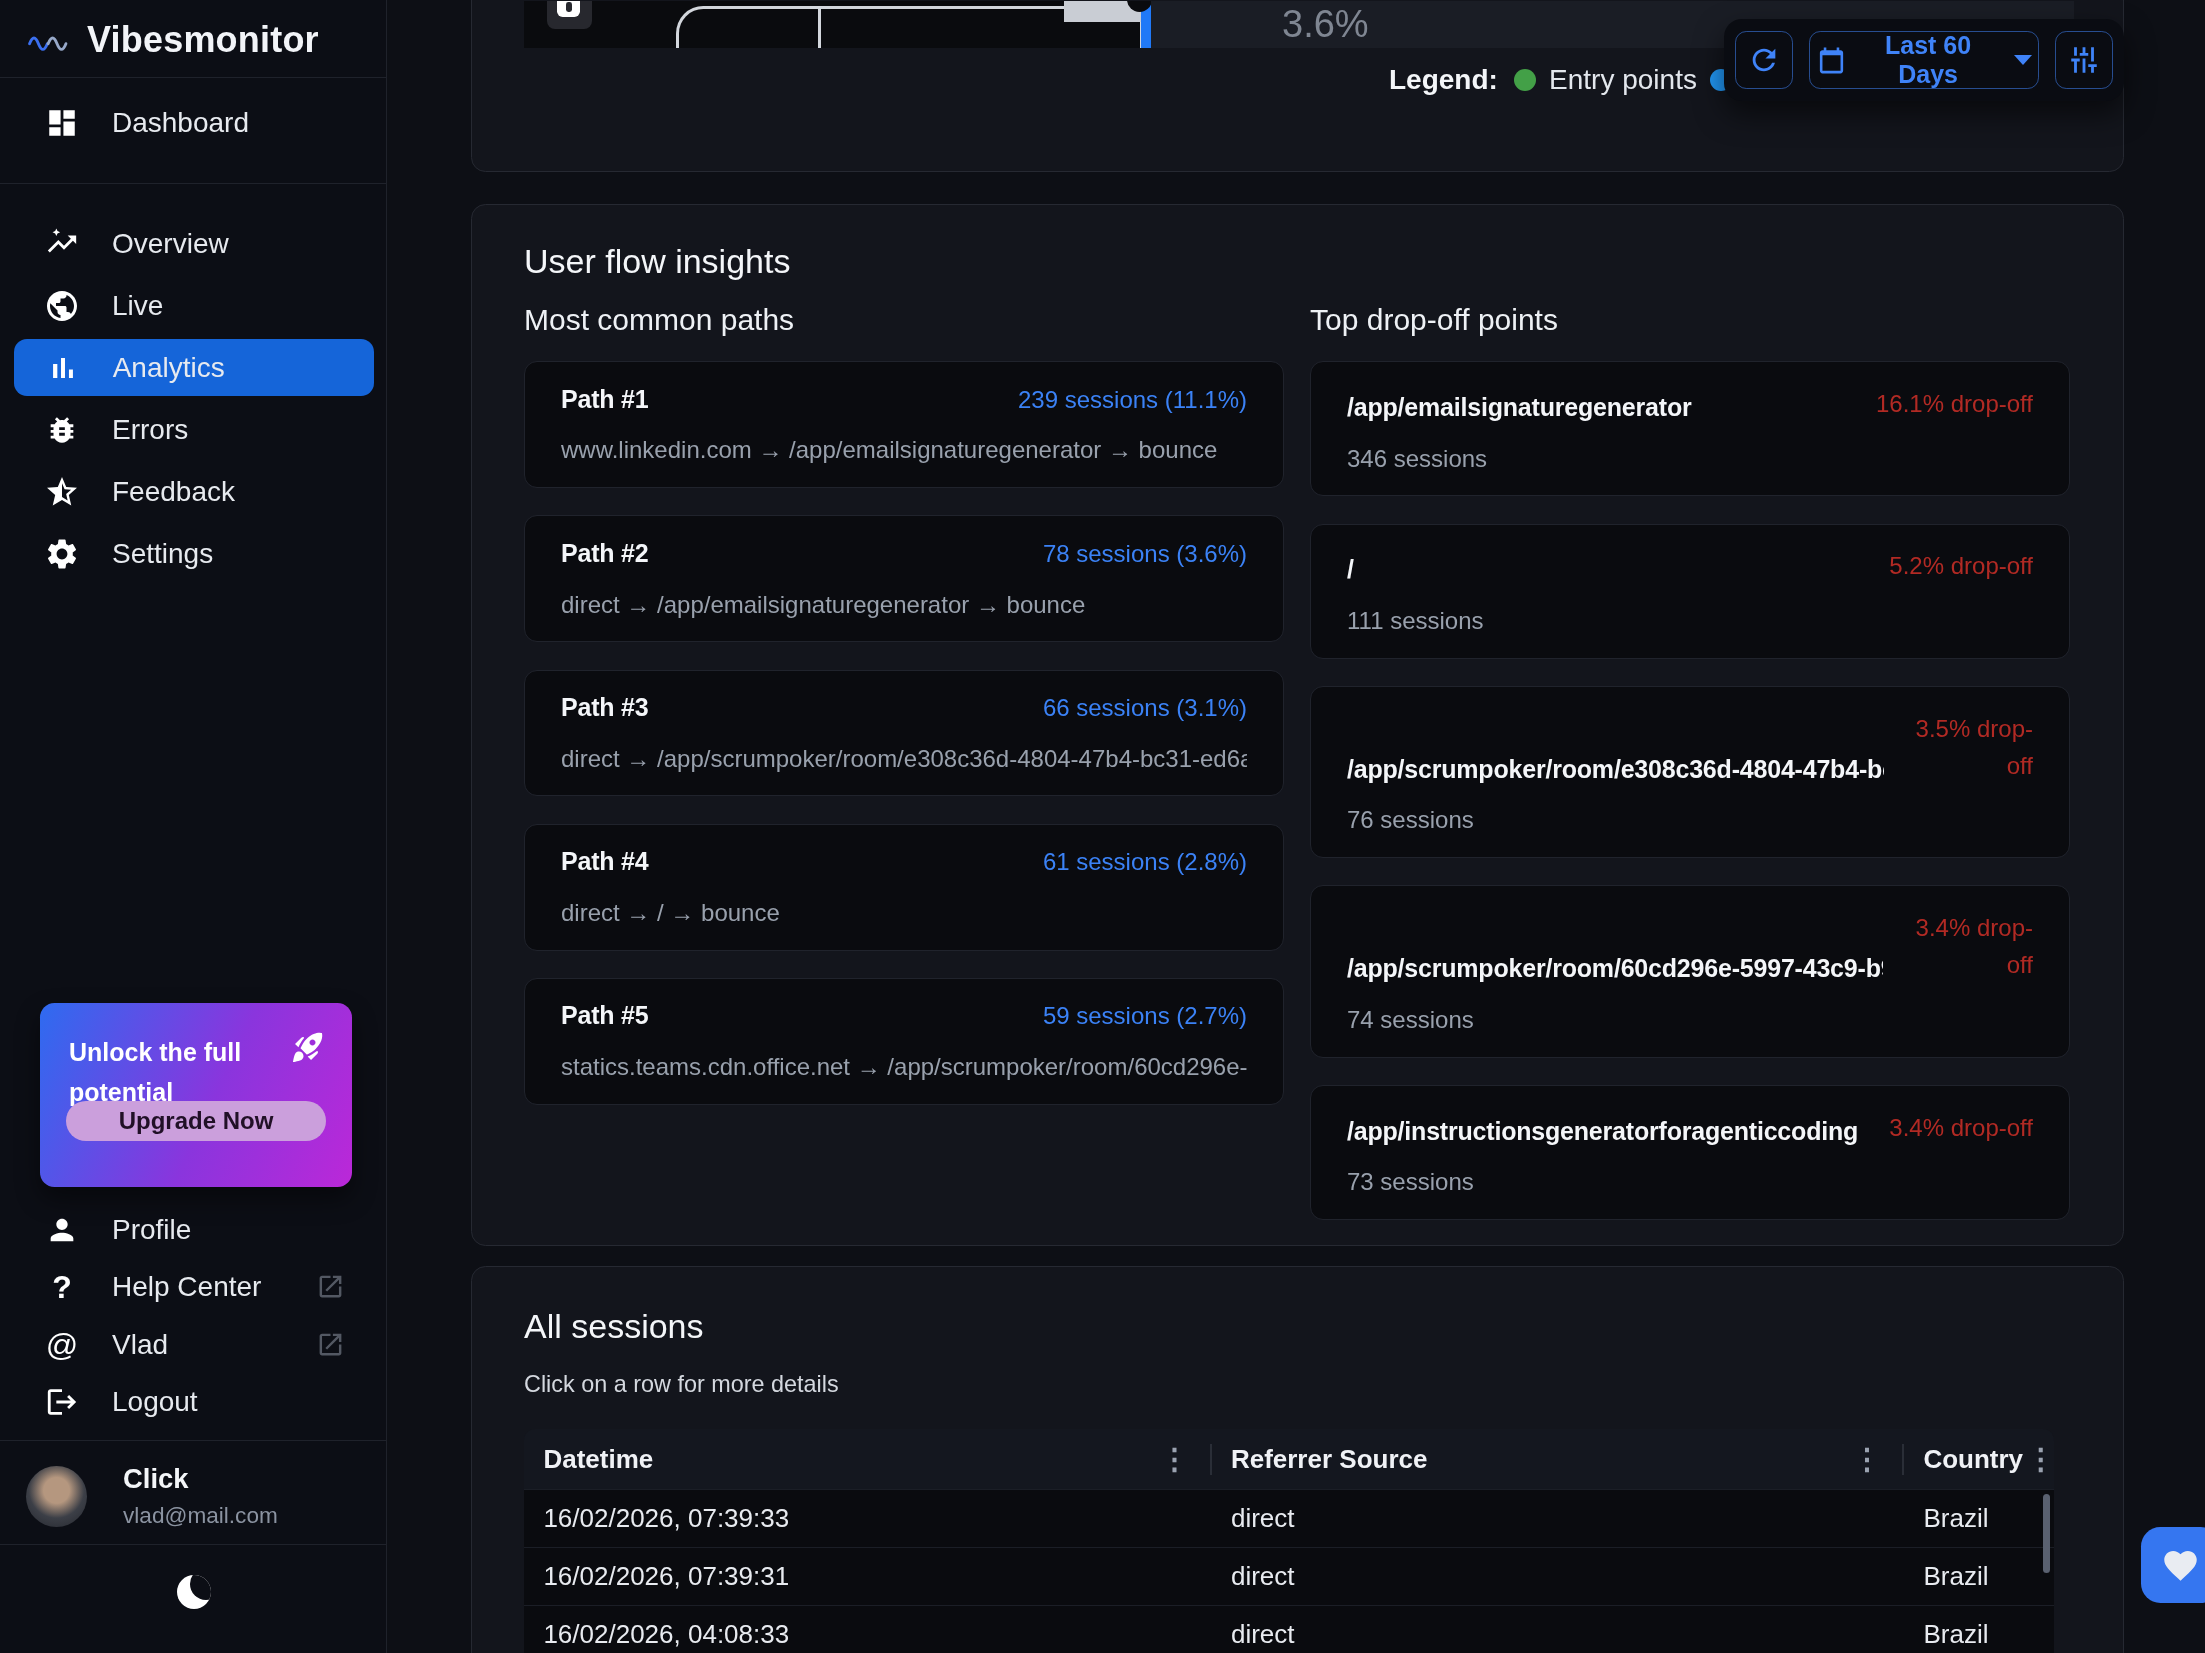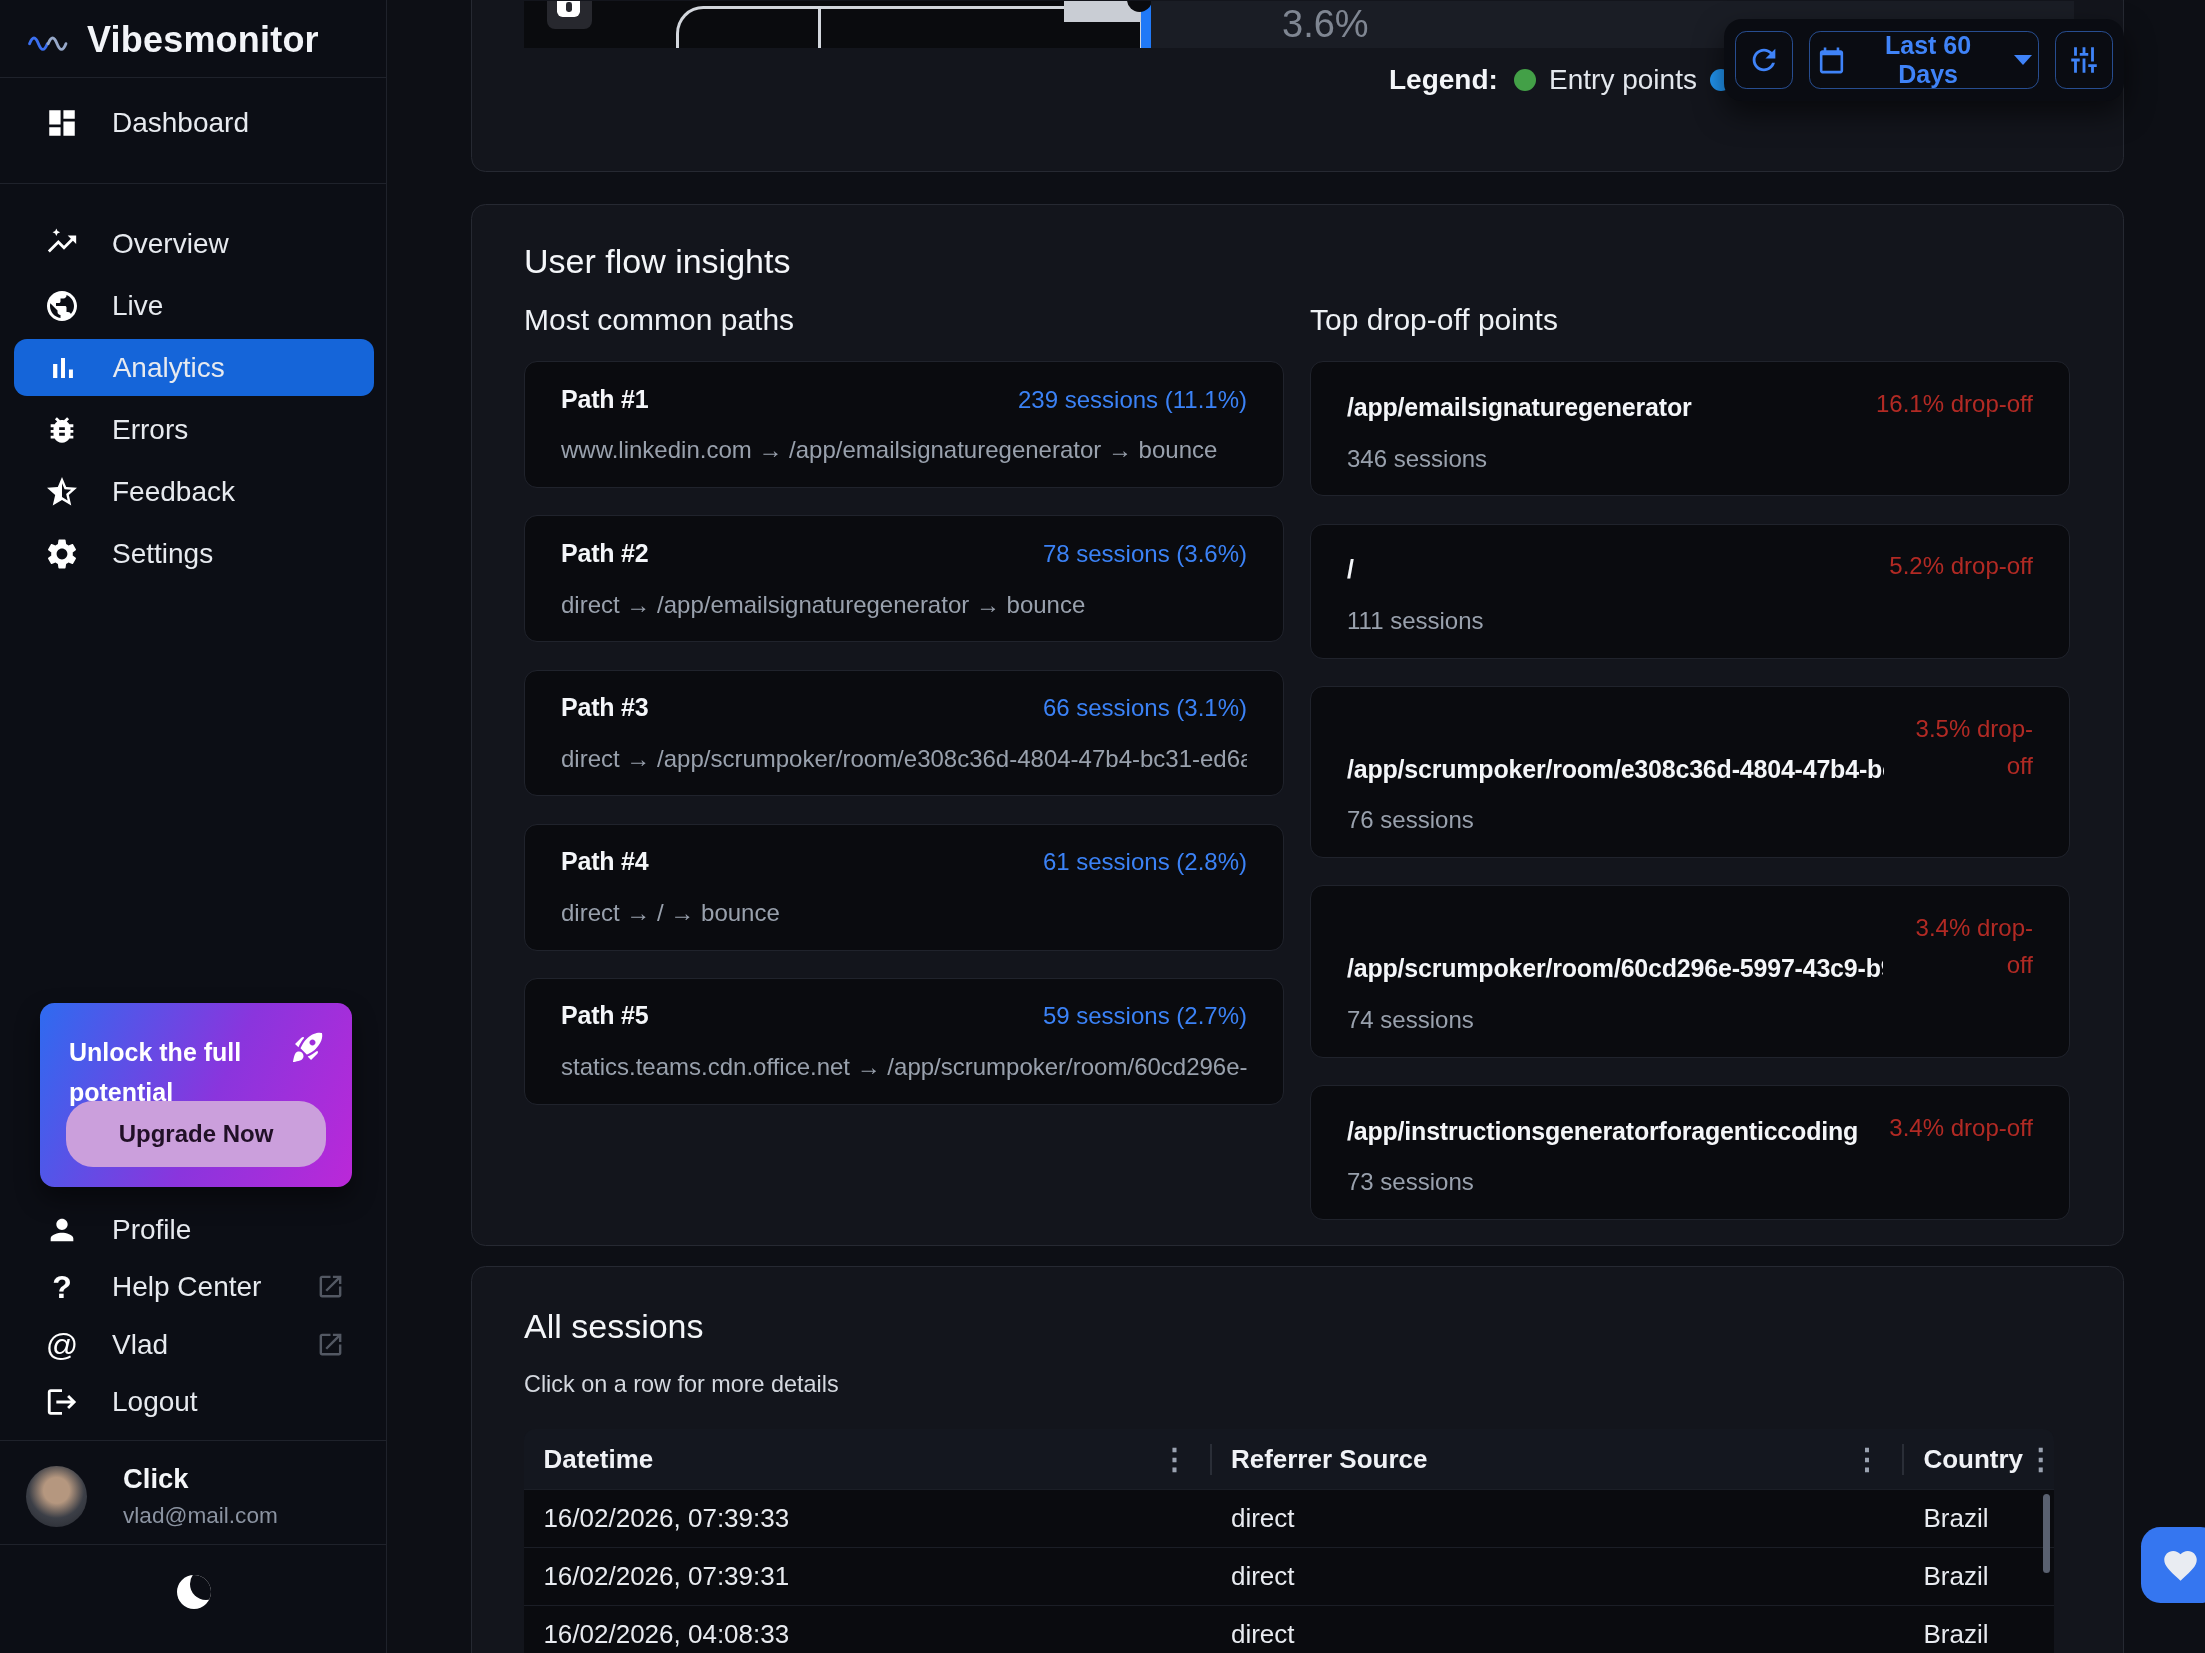--- a/index.html
+++ b/index.html
@@ -22,21 +22,21 @@
   .side-item .nav-ic { width:36px; height:36px; flex:0 0 36px; display:flex; align-items:center; justify-content:center; }
   .side-item.active { left:13.7px; width:360px; padding-left:31px; background:#1565d9; }
   .glyph { font-size:32px; font-weight:700; color:#fff; line-height:1; }
   .ext-ic { margin-left:auto; margin-right:42px; opacity:.5; }
 
   .upgrade-card { position:absolute; left:40px; top:1003px; width:312px; height:184px; border-radius:14.5px;
     background:linear-gradient(115deg,#2e6bf0 0%, #8a35dd 55%, #bb28d8 100%);
     padding:29px; box-shadow:0 11.3px 24px rgba(0,0,0,.45); }
   .up-title { font-size:25px; font-weight:700; line-height:1.6; width:206px; color:#fff; }
   .up-rocket { position:absolute; top:26px; right:26px; }
-  .up-btn { position:absolute; left:26px; right:26px; top:98px; height:66px; border:none; border-radius:27px;
+  .up-btn { position:absolute; left:26px; right:26px; top:98px; height:40px; border:none; border-radius:27px;
     background:#cb9fdc; color:#211027; font-size:24px; font-weight:700; font-family:inherit;
     display:flex; align-items:center; justify-content:center; cursor:pointer; }
 
   .user-row { position:absolute; left:26px; top:1463px; display:flex; align-items:center; gap:36px; }
   .avatar { width:61px; height:61px; border-radius:50%;
     background:radial-gradient(circle at 50% 40%, #b5977f 0 27%, #3c3f47 58%, #23252c 100%); }
   .user-name { font-size:27.4px; font-weight:700; color:#f4f6f9; }
   .user-email { font-size:22.6px; color:#8b93a1; margin-top:8px; }
 
   .theme-toggle { position:absolute; left:0; top:1563px; width:387px; height:57px; background:none; border:none;

